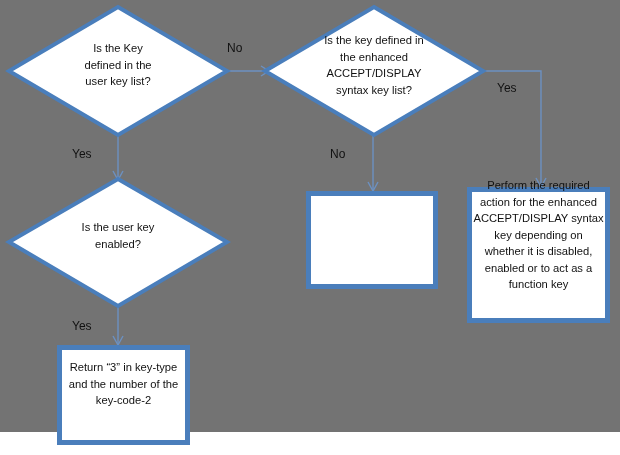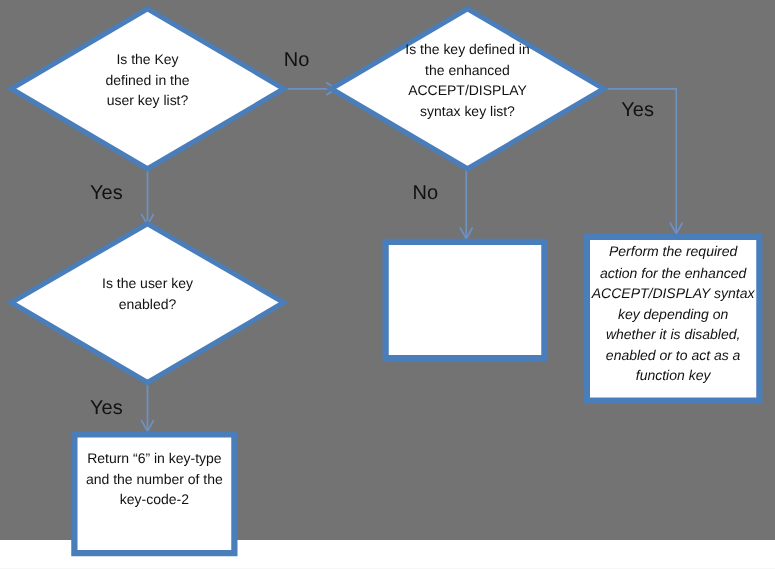--- a/index.html
+++ b/index.html
@@ -52,21 +52,21 @@
     font-family: "Liberation Sans", sans-serif;
     font-size: 11.2px;
     line-height: 16.5px;
     color: #111111;
     white-space: pre-line;
     pointer-events: none;
   }
   .edge-label {
     position: absolute;
     font-family: "Liberation Sans", sans-serif;
-    font-size: 16px;
+    font-size: 12px;
     color: #111111;
     line-height: 13px;
   }
   .ital { }
 </style>
 </head>
 <body>
 
 <div id="flowchart-root">
 
@@ -116,29 +116,29 @@
 
   <div class="node-text" style="left:28px; top:219px; width:180px;">Is the user key
 enabled?</div>
 
   <div class="node-text" style="left:279px; top:32px; width:190px;">Is the key defined in
 the enhanced
 ACCEPT/DISPLAY
 syntax key list?</div>
 
 
-  <div class="node-text" style="left:473px; top:194px; width:131px;font-style:italic;">Perform the required
+  <div class="node-text" style="left:473px; top:177px; width:131px;">Perform the required
 action for the enhanced
 ACCEPT/DISPLAY syntax
 key depending on
 whether it is disabled,
 enabled or to act as a
 function key</div>
 
-  <div class="node-text" style="left:63px; top:359px; width:121px; white-space:normal;"><span>Return “6” in </span><span class="ital">key-type</span><span> and the number of the </span><span class="ital">key-code-2</span></div>
+  <div class="node-text" style="left:63px; top:359px; width:121px; white-space:normal;"><span>Return “3” in </span><span class="ital">key-type</span><span> and the number of the </span><span class="ital">key-code-2</span></div>
 
   <div class="edge-label" style="left:227px; top:42px;">No</div>
 
   <div class="edge-label" style="left:72px; top:148px;">Yes</div>
 
   <div class="edge-label" style="left:330px; top:148px;">No</div>
 
   <div class="edge-label" style="left:497px; top:82px;">Yes</div>
 
   <div class="edge-label" style="left:72px; top:320px;">Yes</div>

